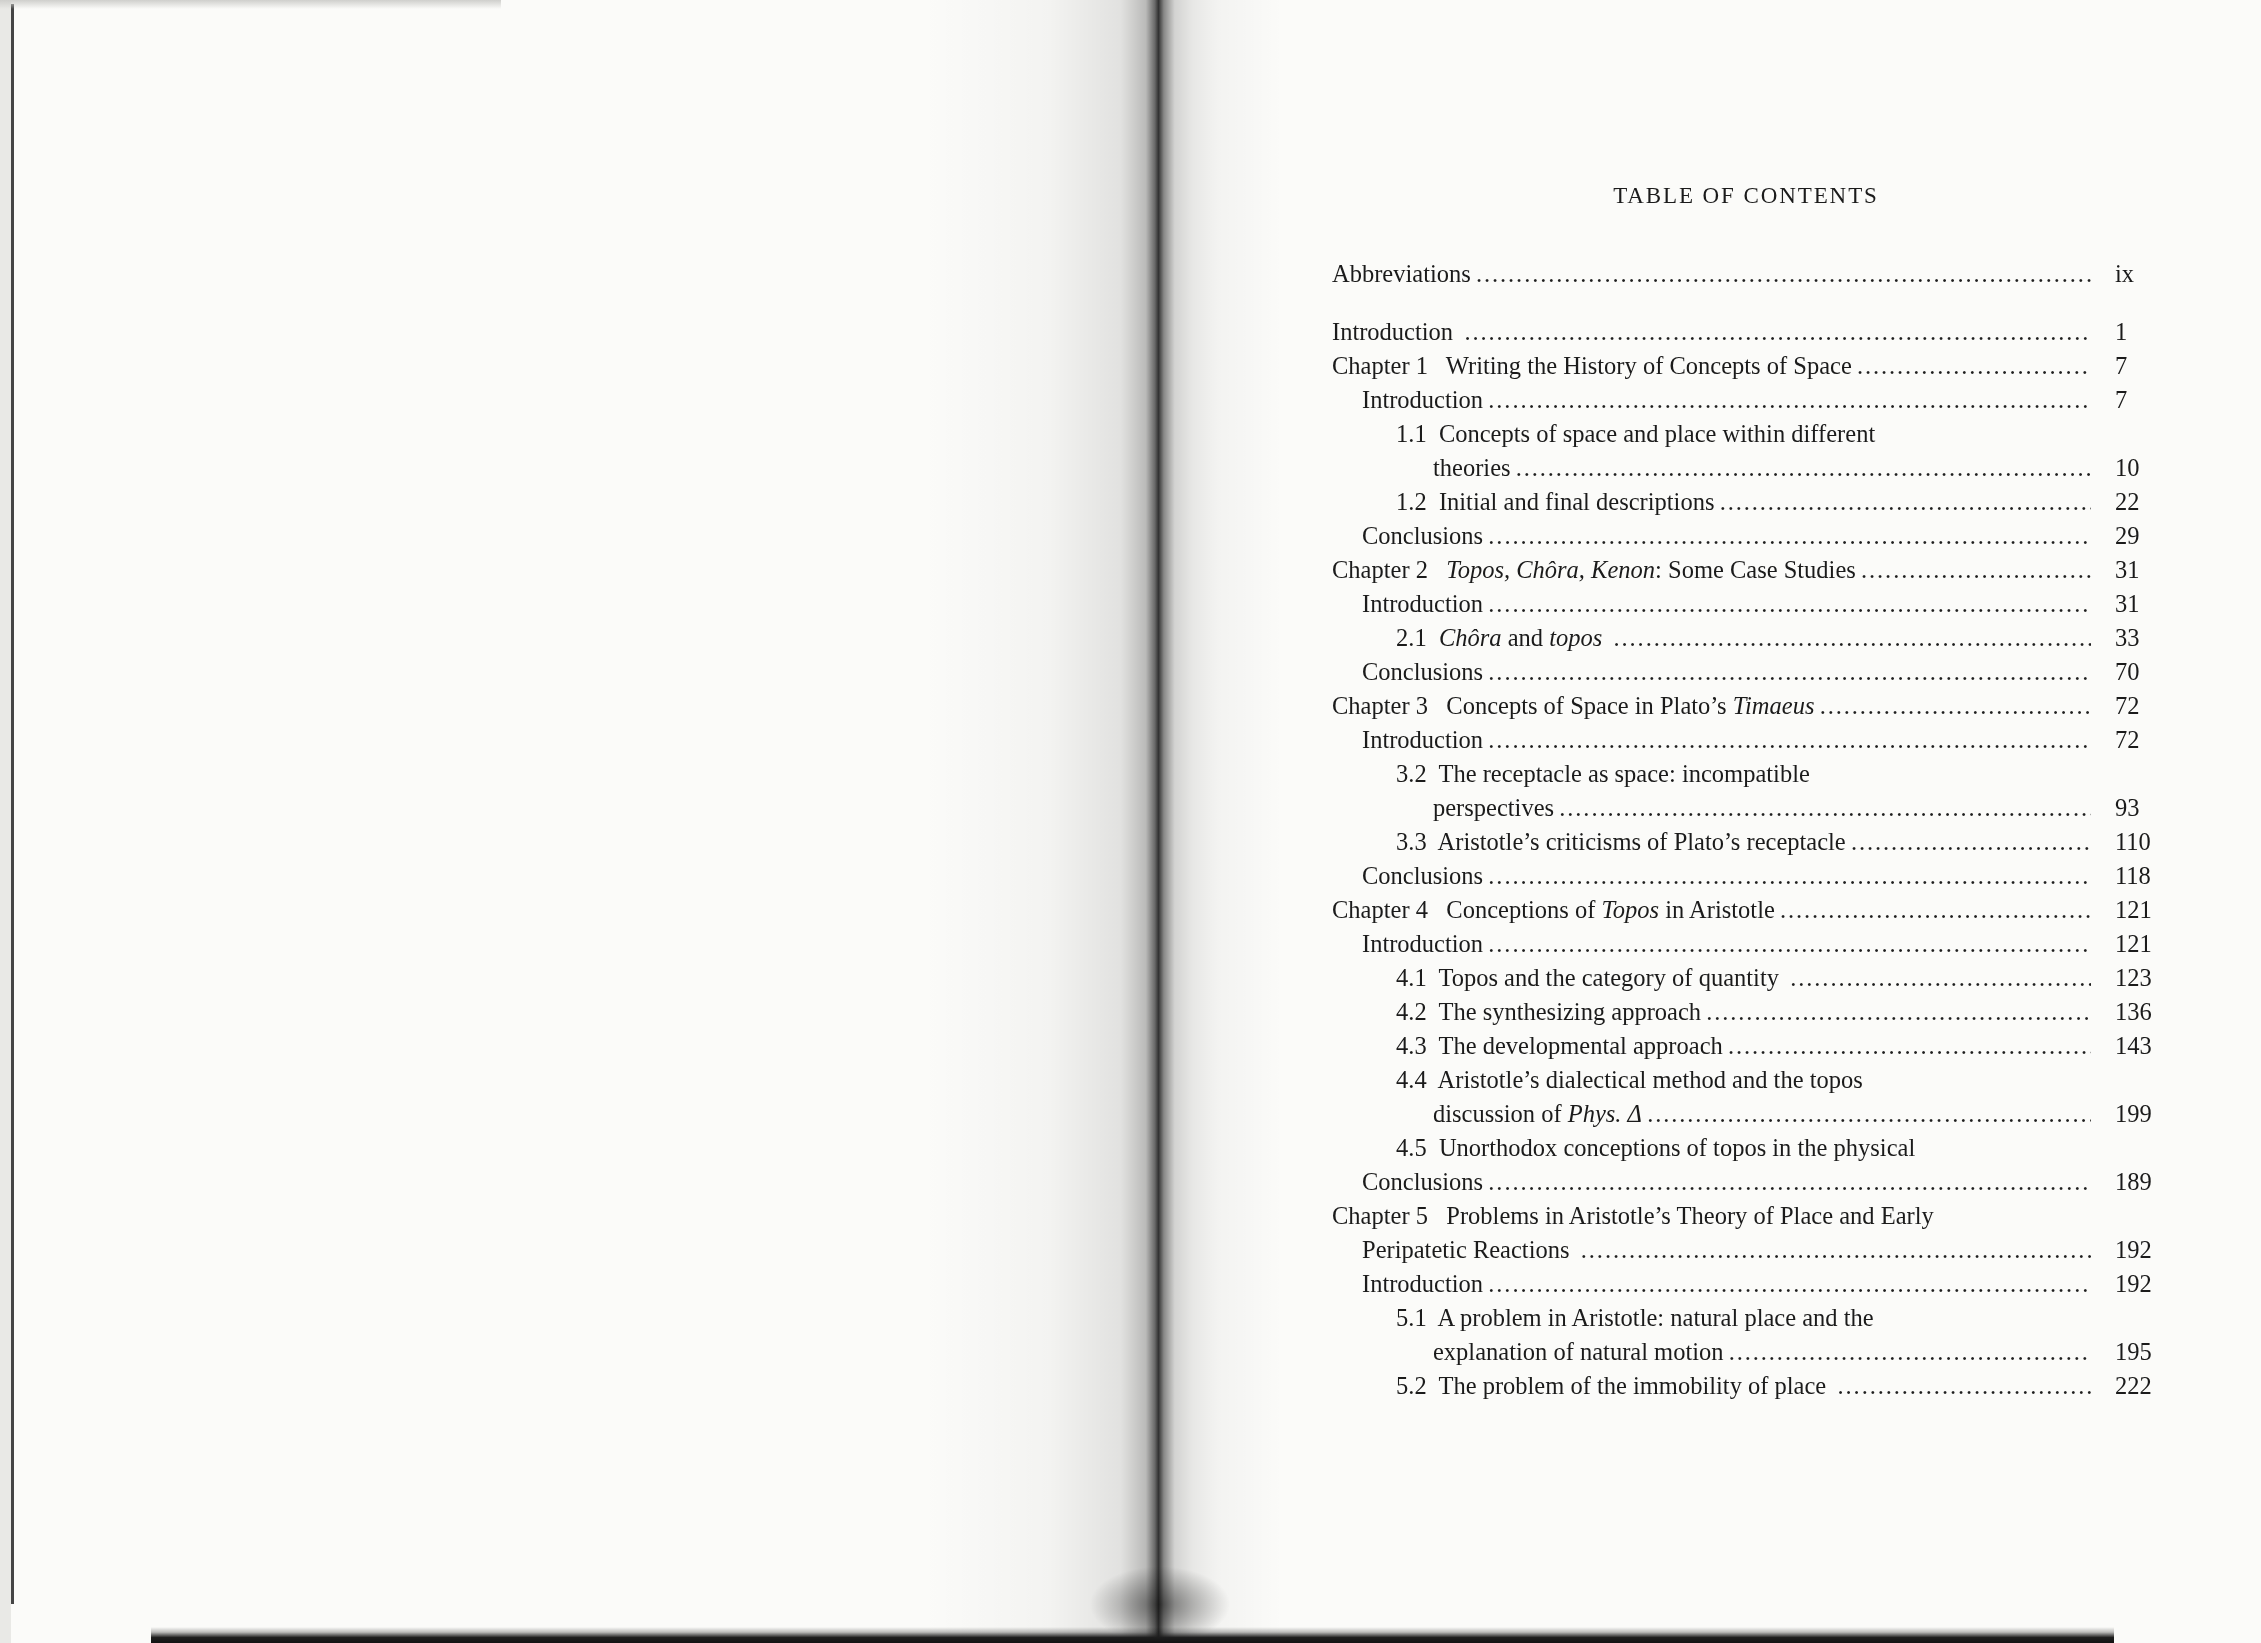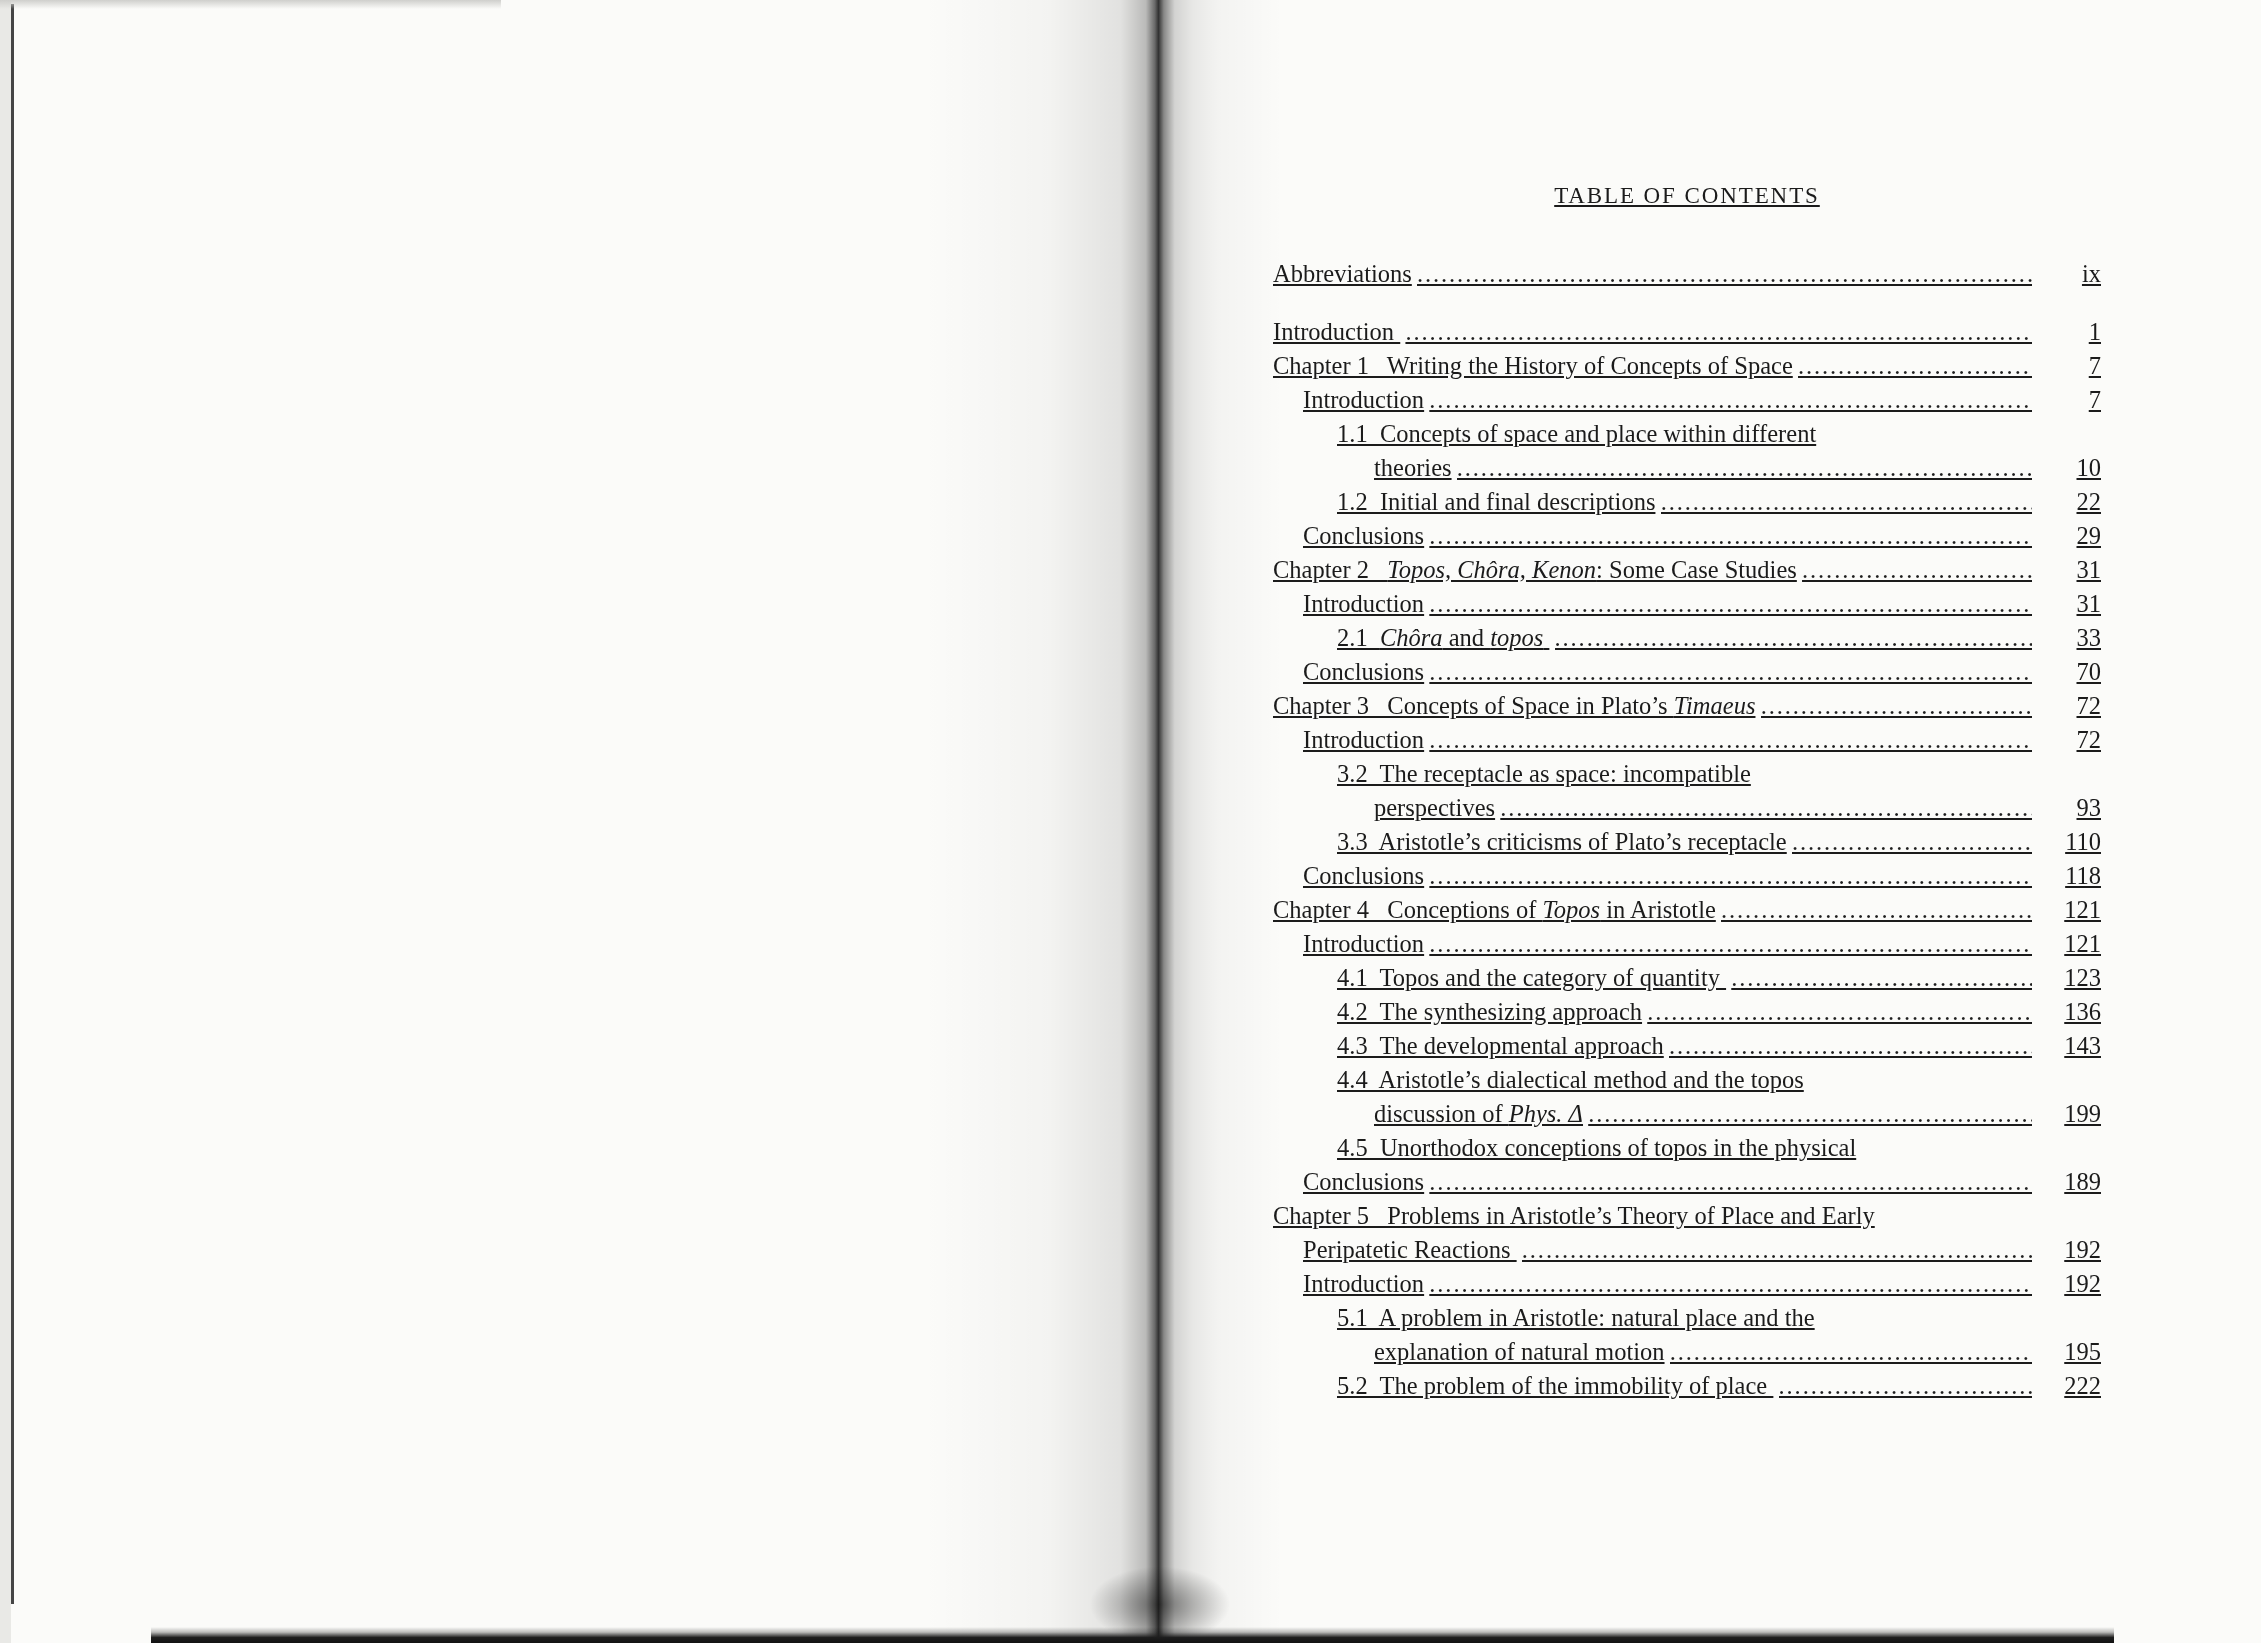--- a/index.html
+++ b/index.html
@@ -53,24 +53,23 @@
     background: linear-gradient(to bottom,
       rgba(0,0,0,0) 0%,
       rgba(0,0,0,0.25) 30%,
       #1d1d1d 62%,
       #101010 100%);
   }
 
   
   .toc {
     position: absolute;
-    left: 1273px;
+    left: 1332px;
     top: 182px;
     width: 828px;
-    text-decoration: underline;
   }
   .toc-title {
     text-align: center;
     font-size: 23px;
     line-height: 27px;
     letter-spacing: 1.9px;
     margin-bottom: 48px;
     font-weight: normal;
   }
   .toc-entries {
@@ -100,21 +99,21 @@
     margin: 0 24.5px 0 5.2px;
   }
   .toc-dots::after {
     content: "........................................................................................................................................................................";
     letter-spacing: 1.9px;
     color: #1f1f1f;
   }
   .toc-page {
     flex: none;
     min-width: 45px;
-    text-align: right;
+    text-align: left;
   }
 </style>
 </head>
 <body>
 
 <div class="left-outer-strip"></div>
 <div class="left-edge-line"></div>
 <div class="top-edge-strip"></div>
 <div class="spine-shadow"></div>
 <div class="spine-foot-shadow"></div>

